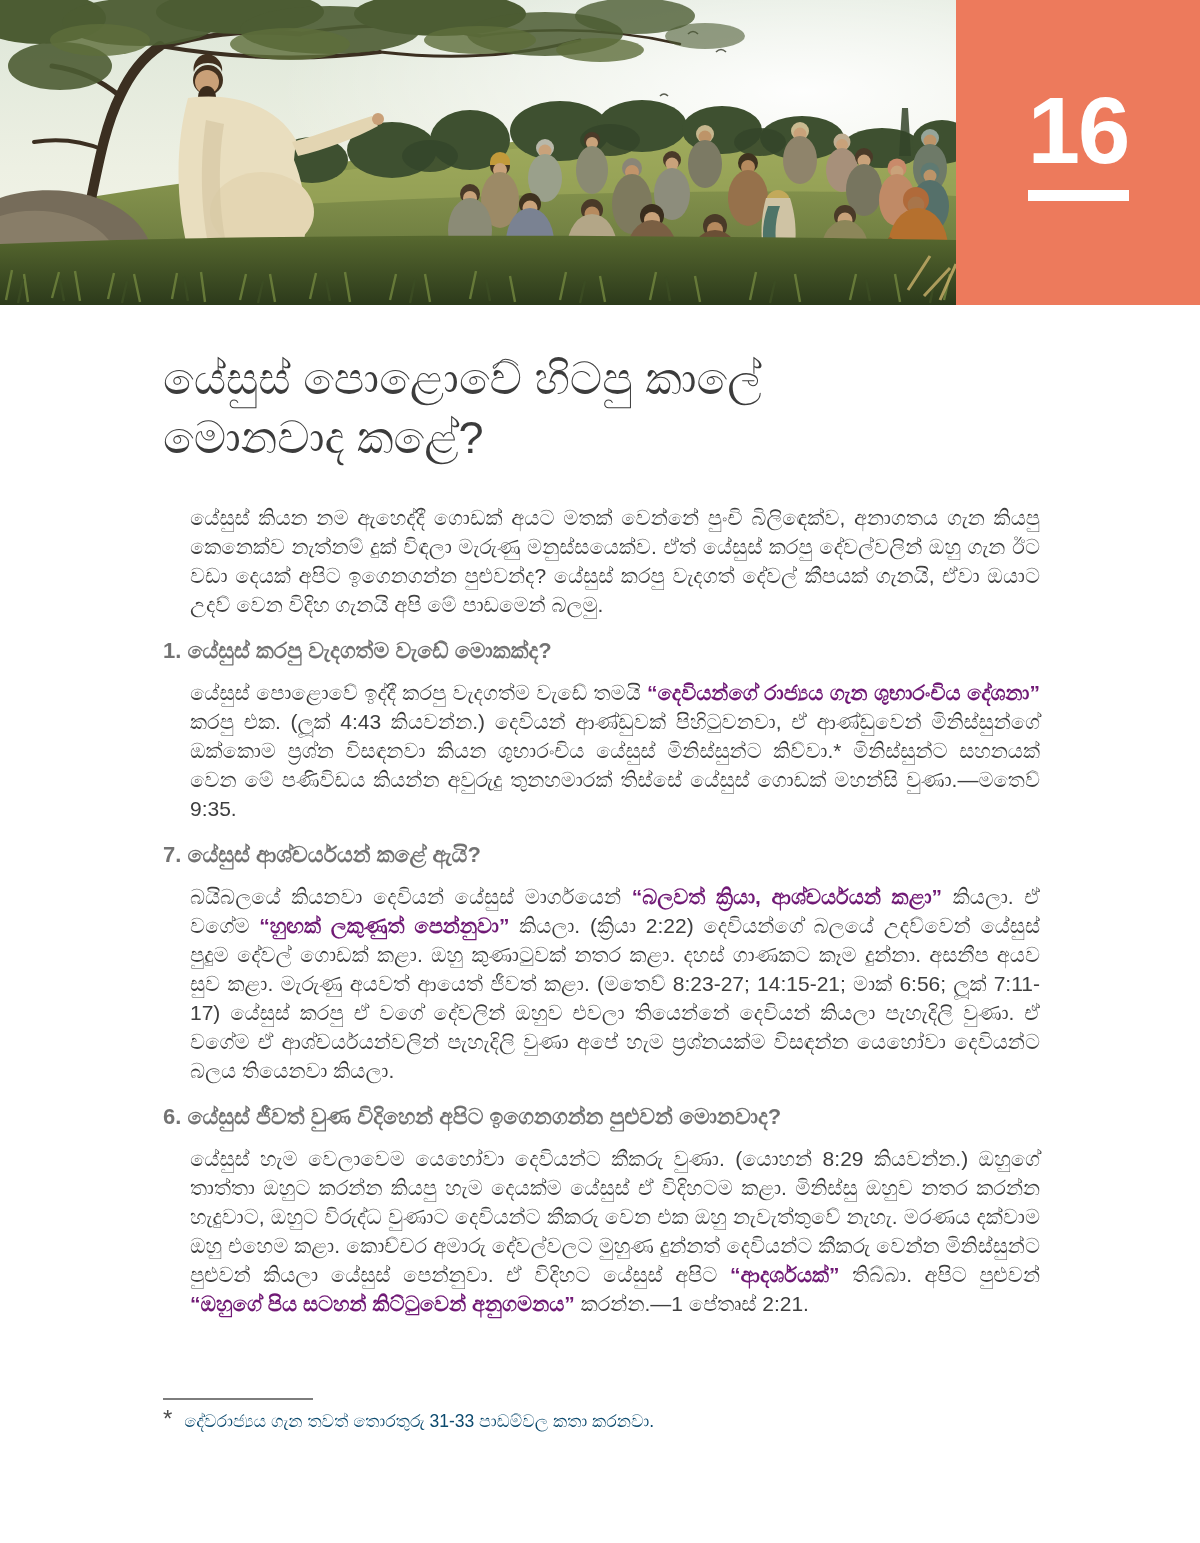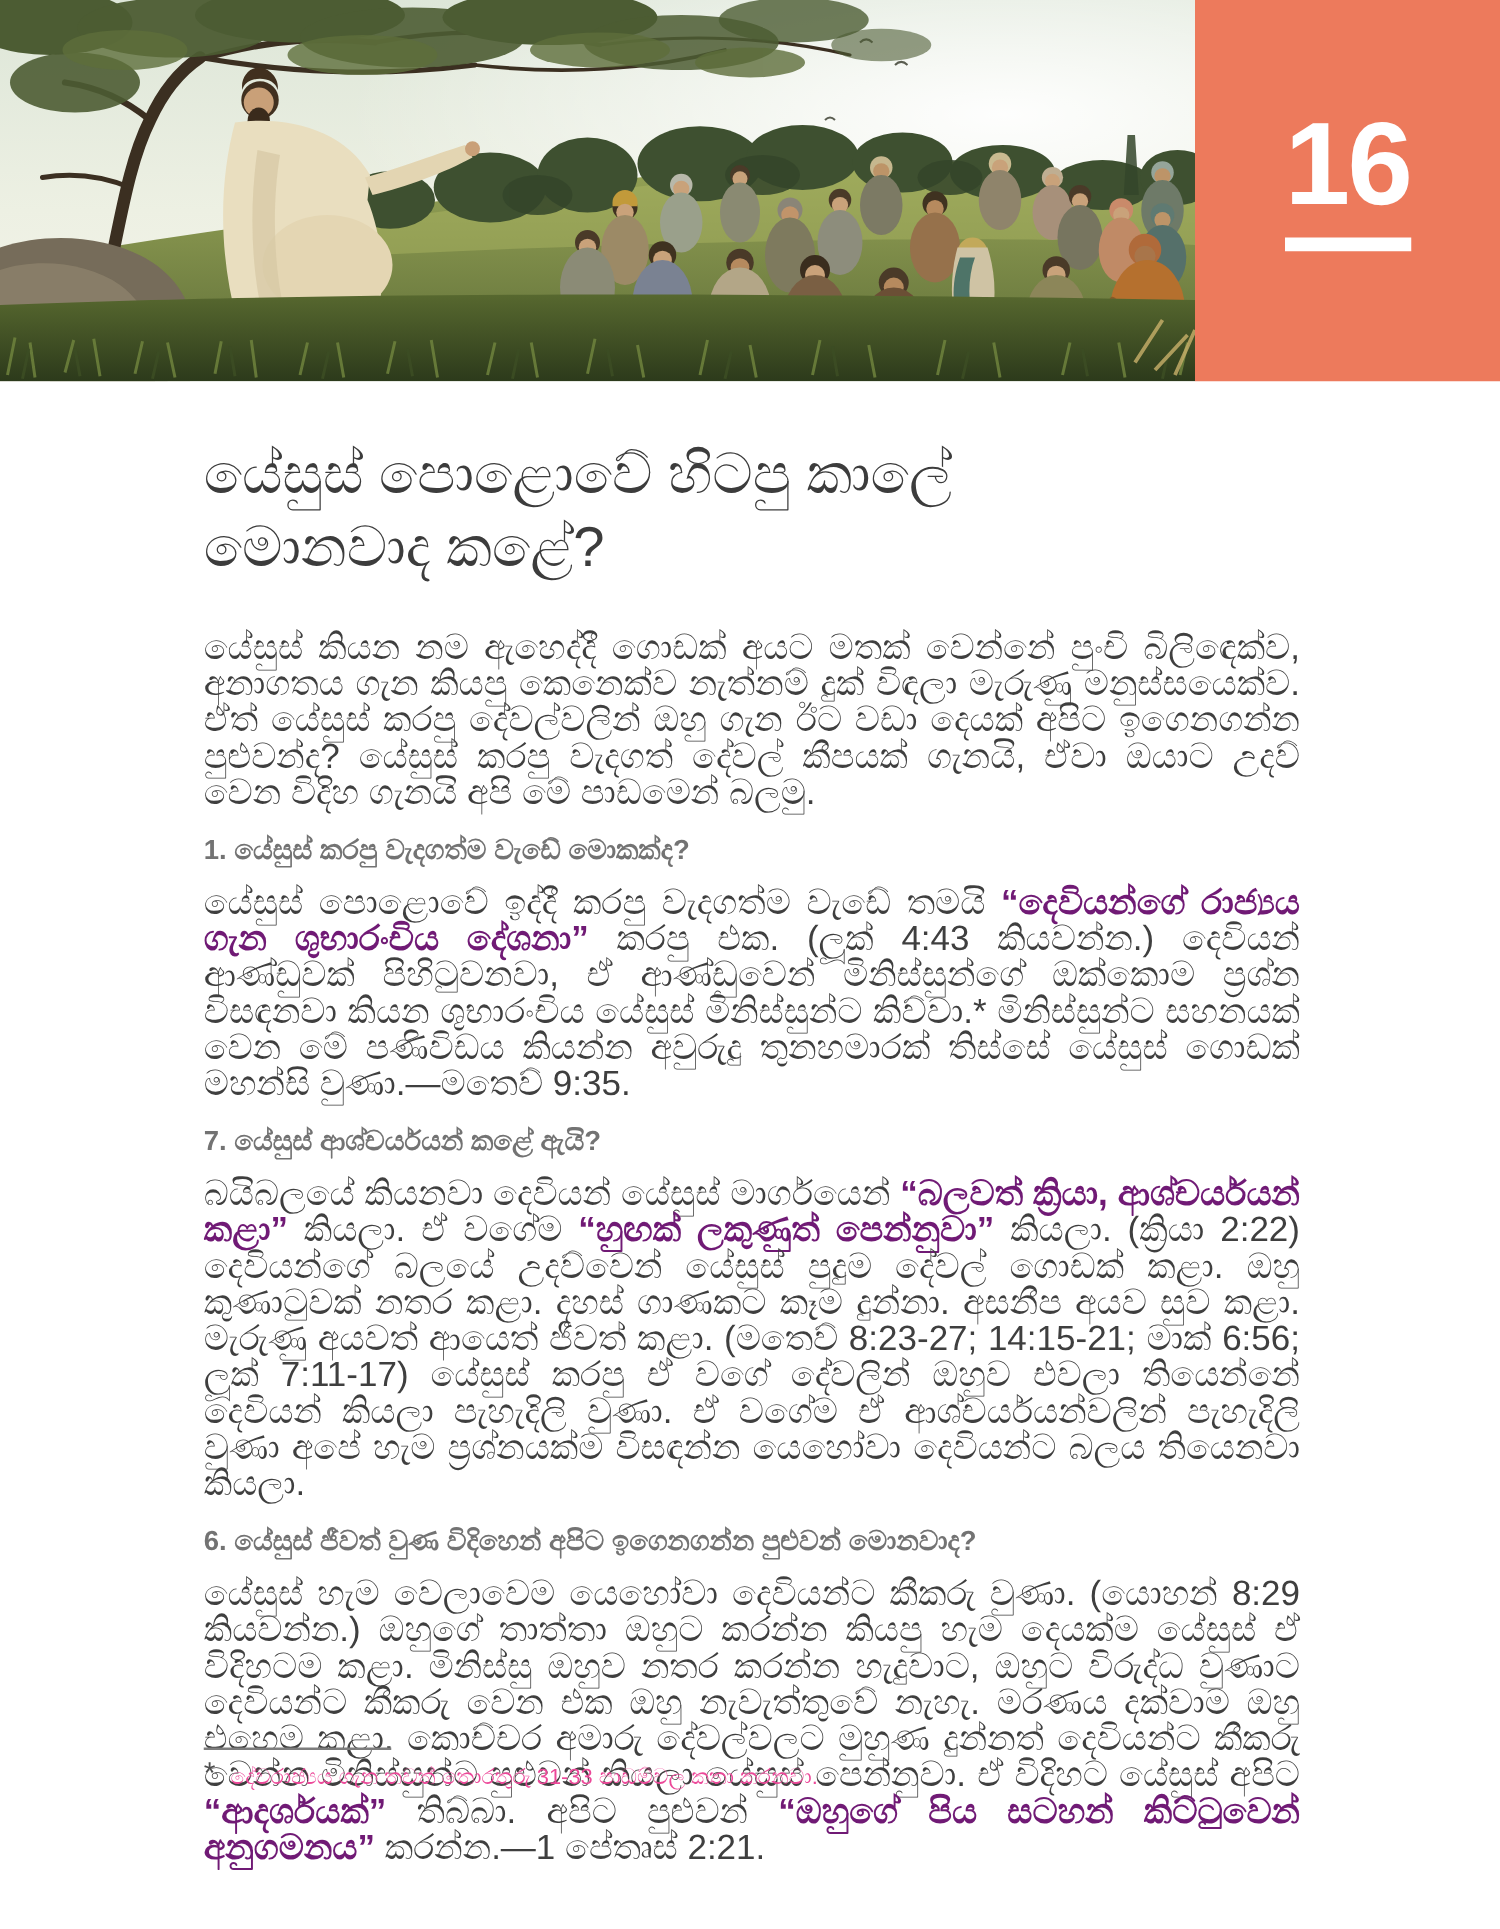--- a/index.html
+++ b/index.html
@@ -21,35 +21,35 @@
     color:#ffffff; letter-spacing:-2px;
   }
   .lesson-underline { width:101px; height:11px; background:#ffffff; margin-top:12px; }
 
   main { position:absolute; top:350px; left:163px; width:877px; }
   h1.page-title {
     font-size:45px; font-weight:400; line-height:1.3; color:#3c3c3c;
     max-width:750px; margin-bottom:36px;
   }
   .body-text {
-    font-size:28px; line-height:29px; text-align:justify;
-    color:#3f3f3f;
+    font-size:21px; line-height:29px; text-align:justify;
+    margin-left:27px; color:#3f3f3f;
   }
   .body-text .bold { font-weight:700; color:#701a75; }
   h2.question {
     font-size:22px; font-weight:700; color:#737373;
     margin-top:17px; margin-bottom:12px; line-height:30px;
   }
   section p { margin-bottom:0; }
 
   .footnote { position:absolute; top:1398px; left:163px; width:877px; }
   .footnote-rule { width:150px; height:2px; background:#7d7d7d; margin-bottom:9px; }
   .footnote-row { display:flex; align-items:flex-start; }
   .footnote-marker { font-size:24px; line-height:20px; color:#4e4e4e; margin-right:12px; }
-  .footnote-text { font-size:17.5px; line-height:24px; color:#ec4899; }
+  .footnote-text { font-size:17.5px; line-height:24px; color:#0c4a6e; }
 </style>
 </head>
 <body>
 
 <div class="hero-row">
   <div class="hero-photo" title="Jesus seated on a rock beneath a tree, teaching a crowd of people seated on a sunny grassy hillside">
     <svg width="956" height="305" viewBox="0 0 956 305" xmlns="http://www.w3.org/2000/svg">
       <defs>
         <linearGradient id="sky" x1="0" y1="0" x2="0" y2="1">
           <stop offset="0" stop-color="#dde6d8"></stop>

